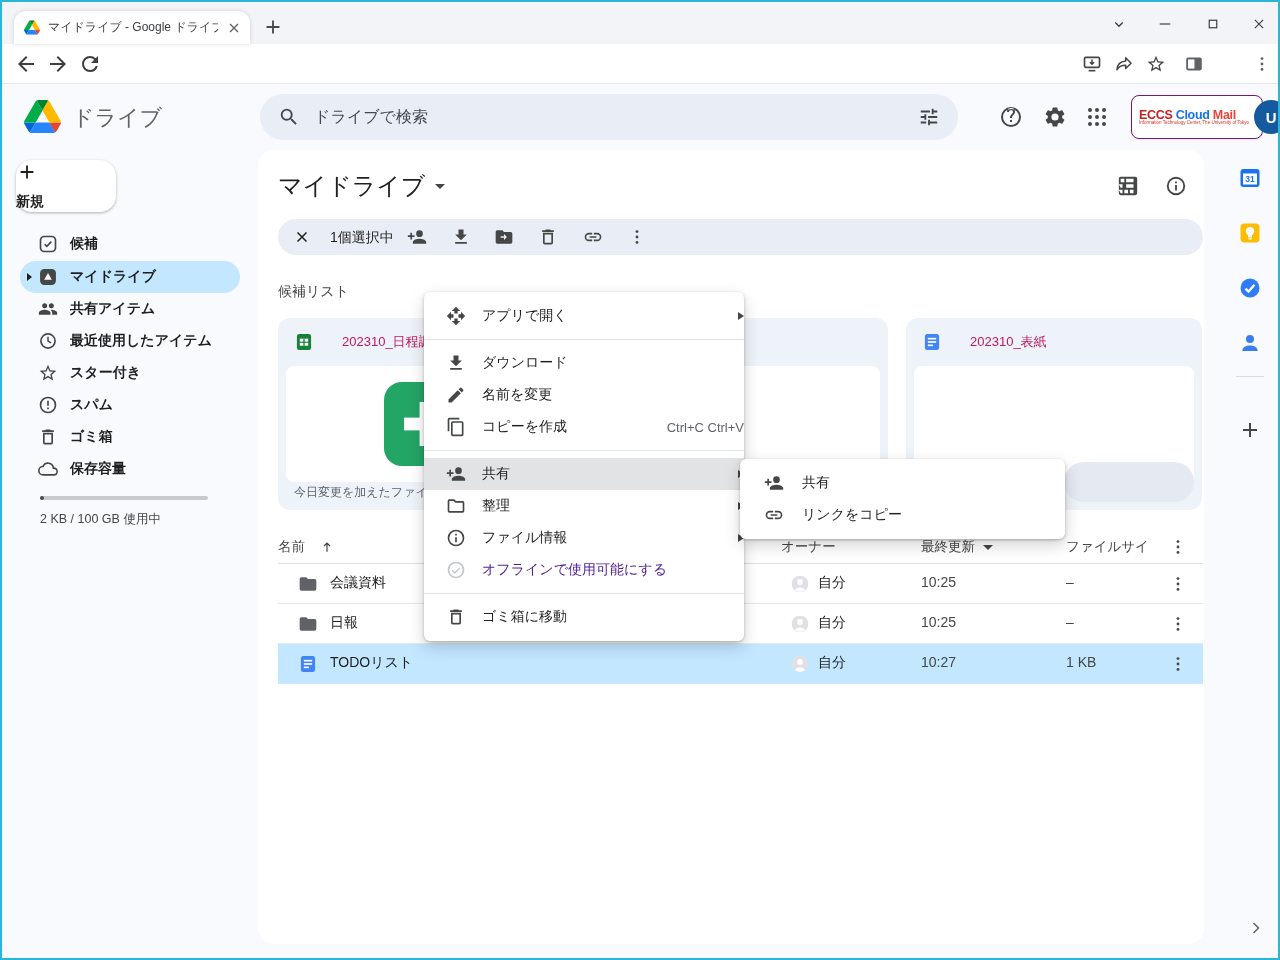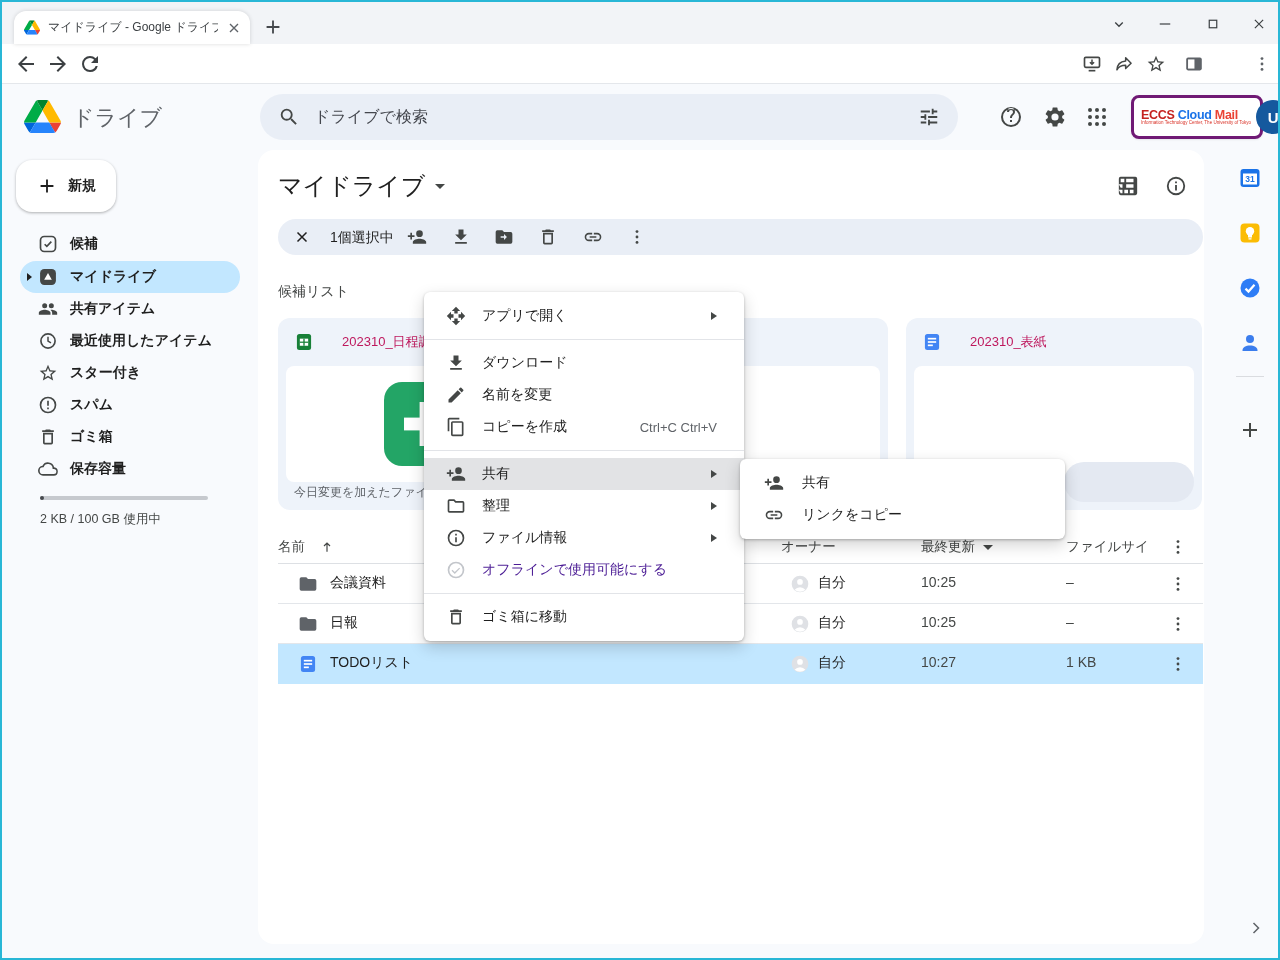--- a/index.html
+++ b/index.html
@@ -31,32 +31,32 @@
 
   
   #drivebg { left:2px; top:84px; right:2px; bottom:2px; background:#f8fafd; }
 
   
   #dlogo { left:24px; top:100px; width:37px; height:33px; }
   #dname { left:72px; top:103px; font-size:22px; color:#5f6368; }
   #search { left:260px; top:94px; width:698px; height:46px; border-radius:23px; background:#e9eef6;
             display:flex; align-items:center; padding:0 18px; gap:14px; }
   #search .ph { flex:1; font-size:16px; color:#44474e; }
-  #acct { left:1131px; top:95px; width:132px; height:44px; background:#fff; border:3px solid #701a75;
+  #acct { left:1131px; top:95px; width:132px; height:44px; background:#fff; border:1px solid #701a75;
           border-radius:8px; box-shadow:0 1px 2px rgba(0,0,0,.08); display:flex; align-items:center; padding:0 5px 0 7px; gap:5px;}
   #acct .brand { line-height:1; }
   #acct .b1 { font-size:12.5px; font-weight:bold; letter-spacing:-.3px; white-space:nowrap; }
   #acct .b2 { font-size:4.5px; color:#d93025; white-space:nowrap; }
   #davatar { width:34px; height:34px; border-radius:50%; background:#15599e; color:#fff; font-size:15px;
              font-weight:bold; display:flex; align-items:center; justify-content:center; flex:none; }
 
   
   #newbtn { left:16px; top:160px; width:100px; height:52px; background:#fff; border-radius:16px;
-            box-shadow:0 1px 3px rgba(0,0,0,.3); display:flex; align-items:center; justify-content:center; gap:10px;
-            font-size:14px; font-weight:bold; color:#1f1f1f; z-index:3;}
+            box-shadow:0 1px 3px rgba(0,0,0,.3); display:flex; align-items:flex-start; justify-content:center; gap:10px;
+            font-size:14px; font-weight:bold; color:#1f1f1f; z-index:3;flex-direction:column;}
   .nav { left:20px; width:220px; height:32px; border-radius:16px; display:flex; align-items:center;
          gap:12px; padding-left:18px; font-size:14px; color:#1f1f1f;font-weight:bold; }
   .nav.sel { background:#c2e7ff; }
   .nav .caret { position:absolute; left:7px; width:0; height:0;
                 border-left:5px solid #1f1f1f; border-top:4px solid transparent; border-bottom:4px solid transparent; }
   #sbar { left:40px; top:496px; width:168px; height:4px; border-radius:2px; background:#c6c9ce; }
   #sbar i { position:absolute; left:0; top:0; width:4px; height:4px; border-radius:2px; background:#474a4e; }
   #stext { left:40px; top:511px; font-size:12.5px; color:#444746; }
 
   
@@ -89,21 +89,21 @@
   #r3 { top:644px; background:#c2e7ff; }
   .cell { position:absolute; top:10px; font-size:14px; color:#1f1f1f; }
   .cell.dim { color:#444746; }
   .fav { position:absolute; top:10px; left:20px; }
   .own { position:absolute; left:512px; top:10px; width:20px; height:20px; }
   .rkebab { position:absolute; left:890px; top:10px; }
 
   
   #cmenu { left:424px; top:292px; width:320px; background:#fff; border-radius:6px; padding:8px 0;
            box-shadow:0 1px 3px rgba(0,0,0,.25), 0 6px 16px rgba(0,0,0,.18); z-index:50; }
-  .cmi { height:32px; display:flex; align-items:center; gap:16px; padding:0 27px 0 22px; font-size:14px; color:#1f1f1f; }
+  .cmi { height:32px; display:flex; align-items:center; gap:16px; padding:0 0 0 22px; font-size:14px; color:#1f1f1f; }
   .cmi.hl { background:#e2e3e5; }
   .cmi.dis { color:#4c1d95;align-items:center; }
   .cmi.dis .ic { color:#c3c6cb; }
   .cmi .lab { white-space:nowrap; }
   .sub-arrow { margin-left:auto; width:0; height:0; border-left:6px solid #444746;
                border-top:4.5px solid transparent; border-bottom:4.5px solid transparent; }
   .sc { margin-left:auto; font-size:13px; color:#5f6368; }
   .mdiv { height:1px; background:#e2e4e8; margin:7px 0; }
 
   #smenu { left:740px; top:459px; width:325px; background:#fff; border-radius:6px; padding:8px 0;

